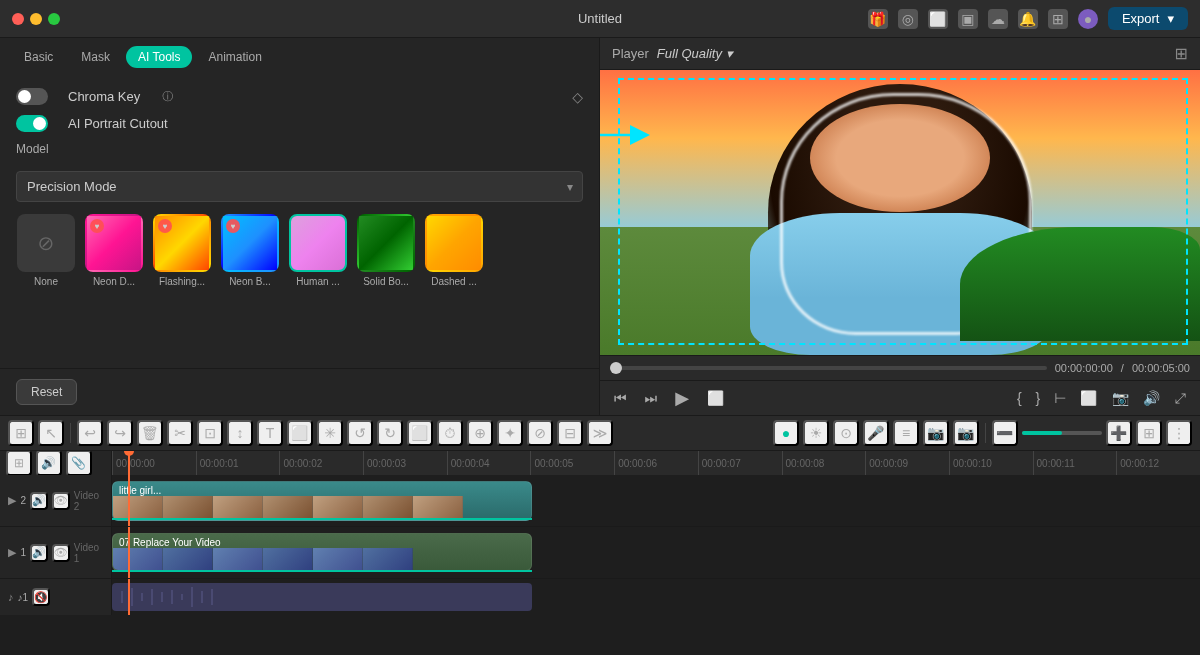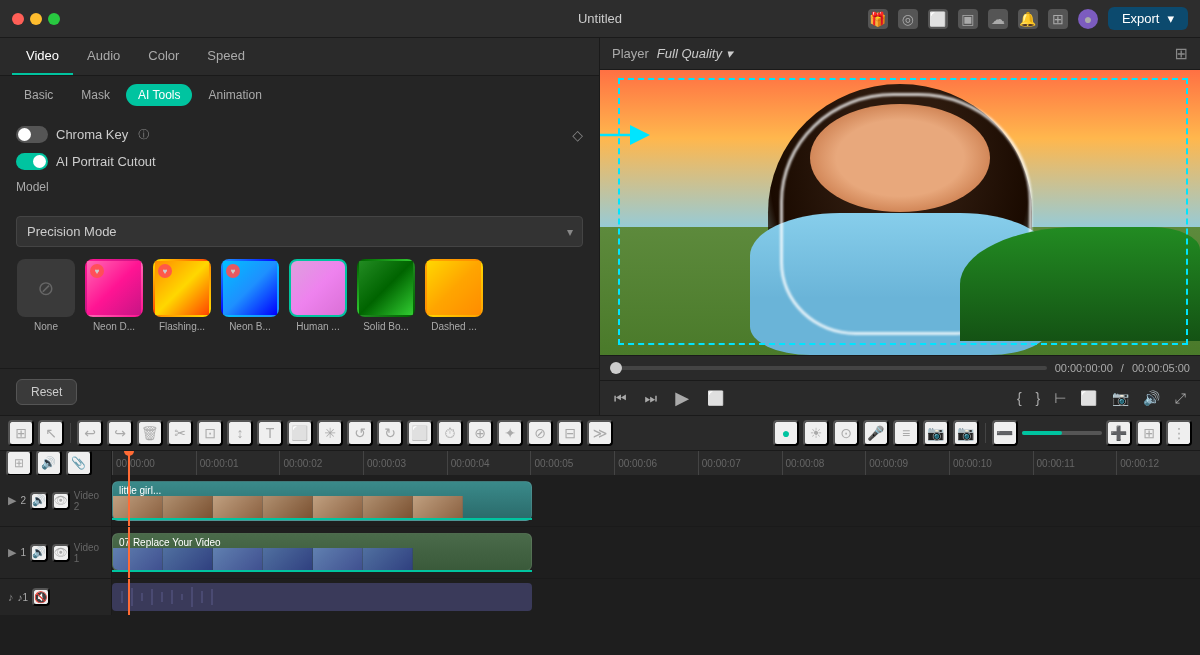--- a/index.html
+++ b/index.html
@@ -129,21 +129,21 @@
     .panel-content {
       padding: 12px 16px;
       flex: 1;
       overflow-y: auto;
     }
 
     .toggle-row {
       display: flex;
       align-items: center;
       margin-bottom: 10px;
-      gap: 8px;
+      gap: 20px;
     }
     .toggle {
       width: 32px; height: 17px;
       border-radius: 9px;
       position: relative;
       cursor: pointer;
     }
     .toggle.off { background: #555; }
     .toggle.on { background: #00c4a0; }
     .toggle::after {
@@ -163,21 +163,21 @@
     }
     .info-icon {
       color: #888;
       font-size: 11px;
       margin-left: 2px;
     }
 
     .model-label {
       color: #aaa;
       font-size: 12px;
-      margin-bottom: 22px;
+      margin-bottom: 15px;
       margin-top: 8px;
     }
     .model-select-wrapper {
       position: relative;
     }
     .model-select-wrapper select {
       width: 100%;
       background: #333;
       border: 1px solid #444;
       color: #ccc;
@@ -616,26 +616,20 @@
       <span>Export</span>
       <span>▾</span>
     </button>
   </div>
 </div>
 
 <div class="main-layout">
 
   <div class="left-panel">
 
-    <div class="video-tabs">
-      <div class="video-tab active">Video</div>
-      <div class="video-tab">Audio</div>
-      <div class="video-tab">Color</div>
-      <div class="video-tab">Speed</div>
-    </div>
 
     <div class="sub-tabs">
       <div class="sub-tab">Basic</div>
       <div class="sub-tab">Mask</div>
       <div class="sub-tab active">AI Tools</div>
       <div class="sub-tab">Animation</div>
     </div>
 
     <div class="panel-content">
 

